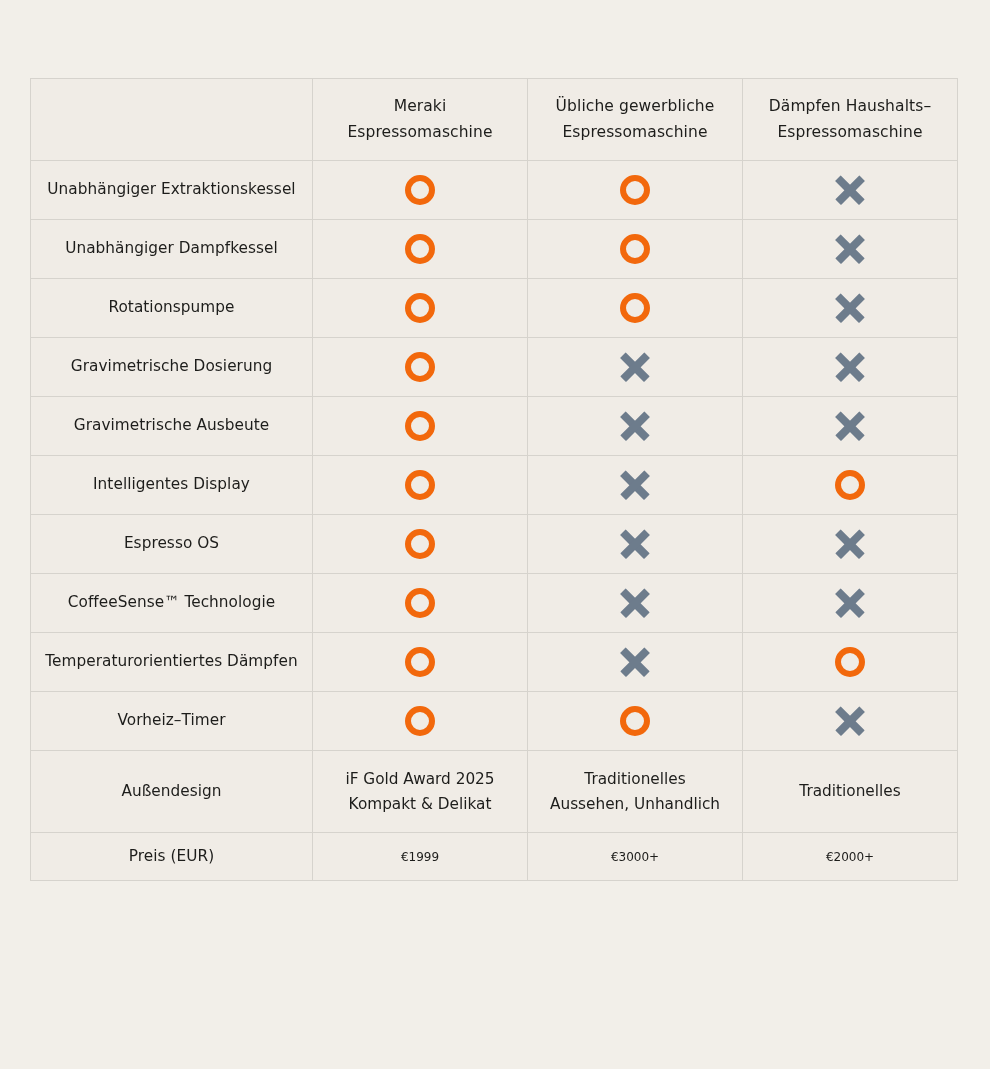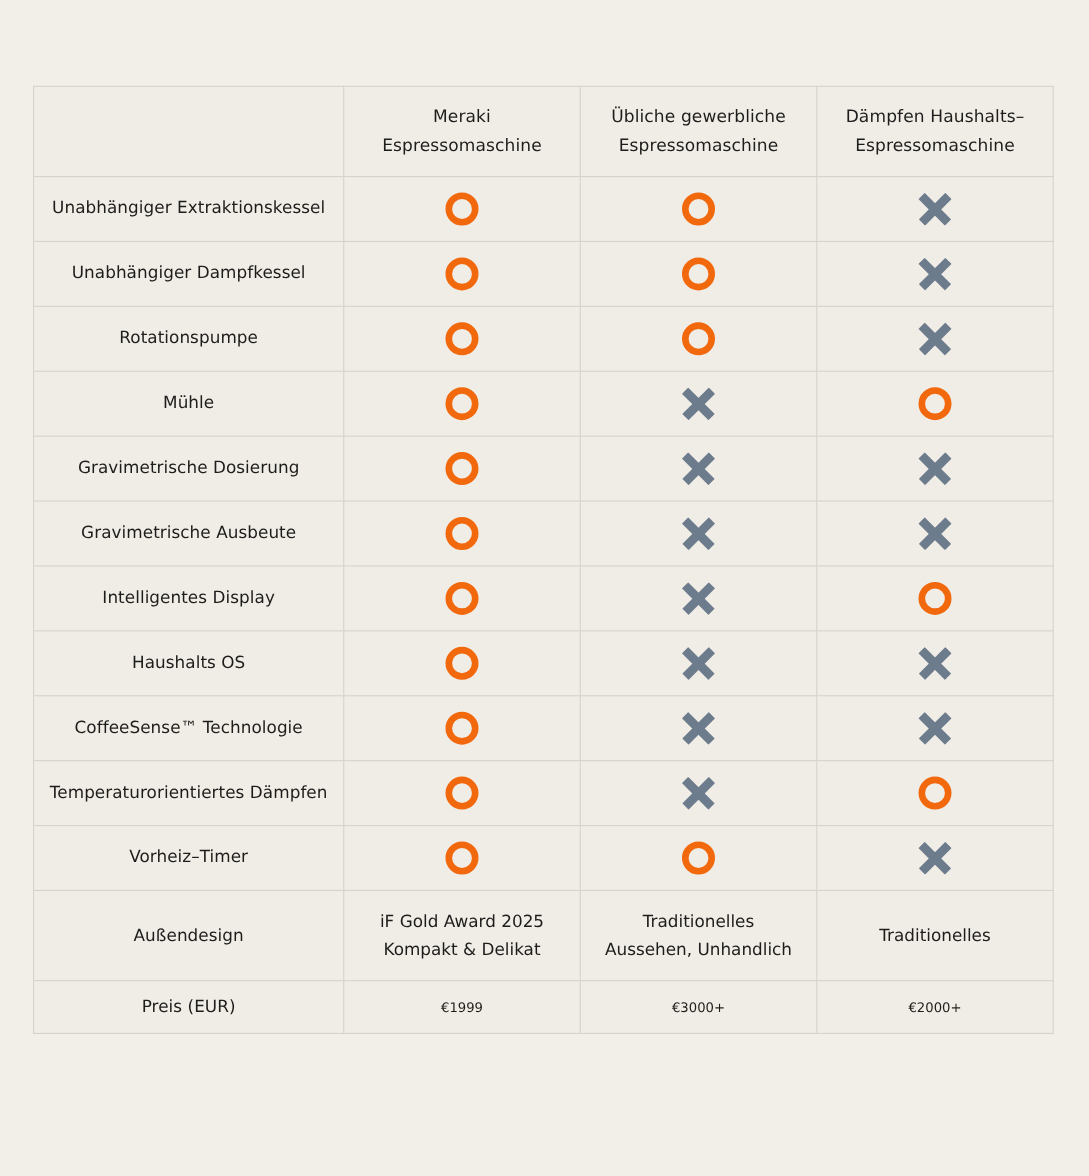--- a/index.html
+++ b/index.html
@@ -194,38 +194,20 @@
               <span class="icon-circle"></span>
             </span>
           </td>
           <td class="mark">
             <span class="mark-wrap">
               <span class="icon-x"></span>
             </span>
           </td>
         </tr>
         <tr class="feature-row">
-          <td class="feature-label">Mühle</td>
-          <td class="mark">
-            <span class="mark-wrap">
-              <span class="icon-circle"></span>
-            </span>
-          </td>
-          <td class="mark">
-            <span class="mark-wrap">
-              <span class="icon-x"></span>
-            </span>
-          </td>
-          <td class="mark">
-            <span class="mark-wrap">
-              <span class="icon-circle"></span>
-            </span>
-          </td>
-        </tr>
-        <tr class="feature-row">
           <td class="feature-label">Gravimetrische Dosierung</td>
           <td class="mark">
             <span class="mark-wrap">
               <span class="icon-circle"></span>
             </span>
           </td>
           <td class="mark">
             <span class="mark-wrap">
               <span class="icon-x"></span>
             </span>
@@ -266,21 +248,21 @@
               <span class="icon-x"></span>
             </span>
           </td>
           <td class="mark">
             <span class="mark-wrap">
               <span class="icon-circle"></span>
             </span>
           </td>
         </tr>
         <tr class="feature-row">
-          <td class="feature-label">Haushalts OS</td>
+          <td class="feature-label">Espresso OS</td>
           <td class="mark">
             <span class="mark-wrap">
               <span class="icon-circle"></span>
             </span>
           </td>
           <td class="mark">
             <span class="mark-wrap">
               <span class="icon-x"></span>
             </span>
           </td>

